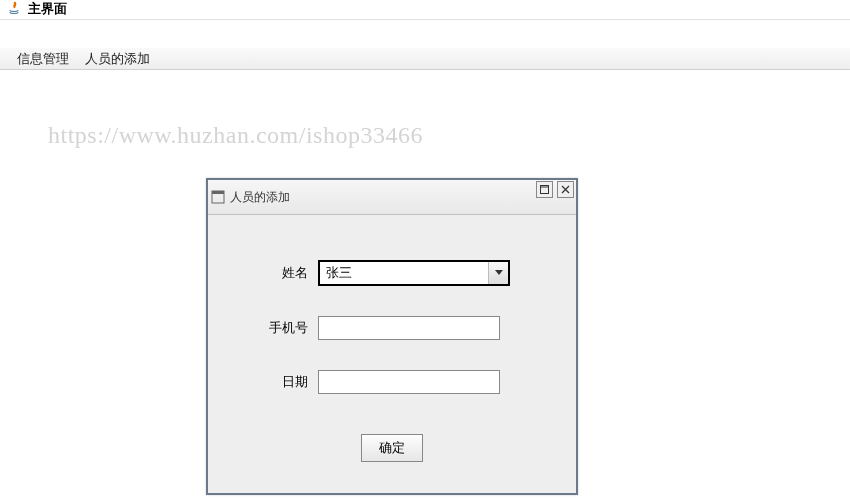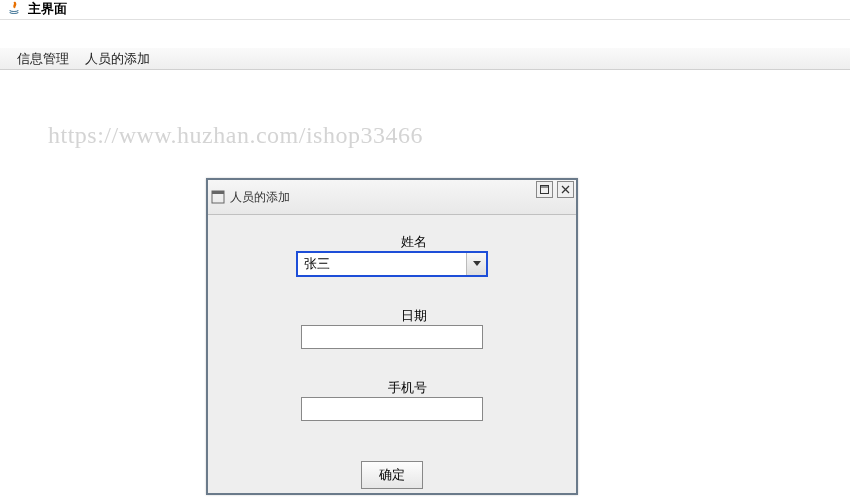--- a/index.html
+++ b/index.html
@@ -113,32 +113,31 @@
       height: calc(100% - 22px);
       display: flex;
       flex-direction: column;
       justify-content: center;
     }
     .form-row {
       display: flex;
       align-items: center;
       margin-bottom: 30px;
       justify-content: flex-start;
-      flex-direction: column;
     }
     .form-label {
       width: 80px;
       text-align: right;
       margin-right: 10px;
       color: #000;
     }
     .combo {
       width: 192px;
       height: 26px;
-      border: 2px solid #1d4ed8;
+      border: 2px solid #000000;
       background: #fff;
       display: flex;
       align-items: center;
       position: relative;
     }
     .combo-value {
       padding: 0 6px;
       flex: 1;
     }
     .combo-btn {
@@ -228,26 +227,26 @@
           <div class="combo-value">张三</div>
           <div class="combo-btn">
             <svg width="8" height="5" viewBox="0 0 8 5">
               <path d="M0 0 L4 5 L8 0 Z" fill="#333"></path>
             </svg>
           </div>
         </div>
       </div>
 
       <div class="form-row">
+        <div class="form-label">手机号</div>
+        <input class="textfield" value="" style="">
+      </div>
+
+      <div class="form-row">
         <div class="form-label">日期</div>
-        <input class="textfield" value="" style="">
-      </div>
-
-      <div class="form-row">
-        <div class="form-label">手机号</div>
         <input class="textfield" value="" style="">
       </div>
 
       <div class="button-row">
         <button class="btn">确定</button>
       </div>
     </div>
   </div>
 </div>
 

